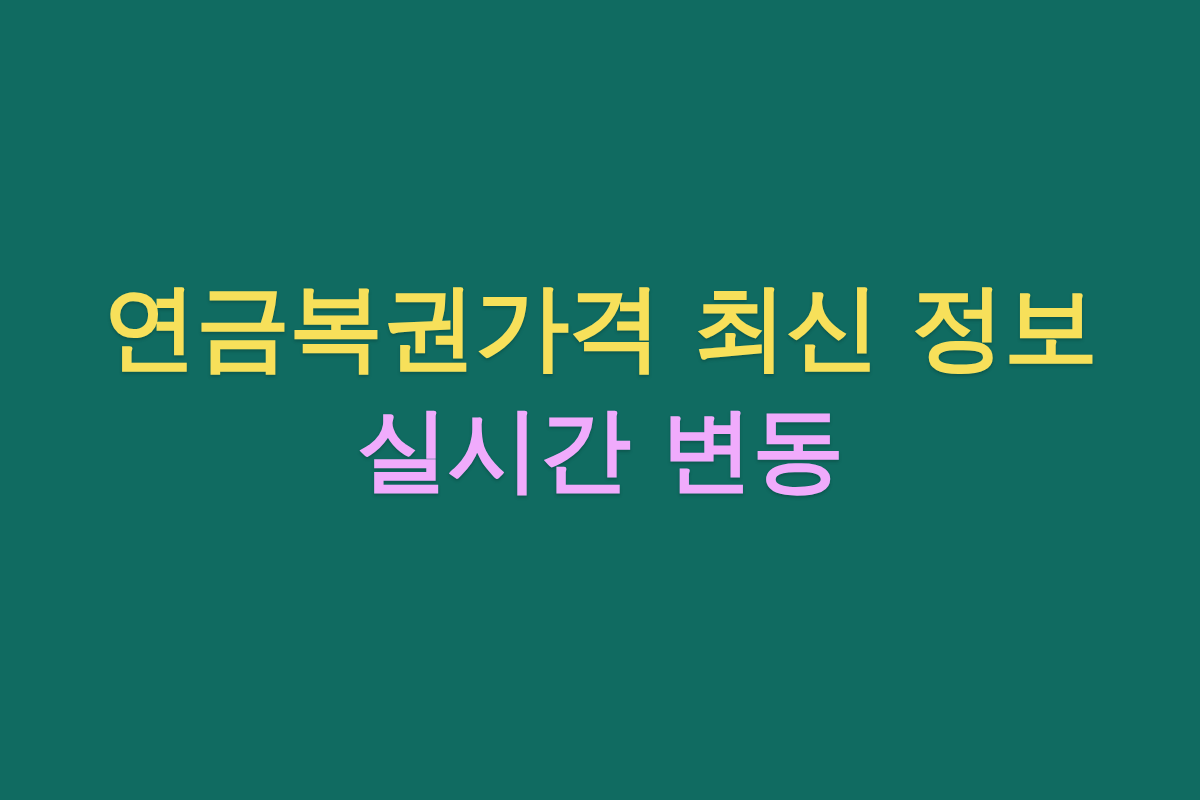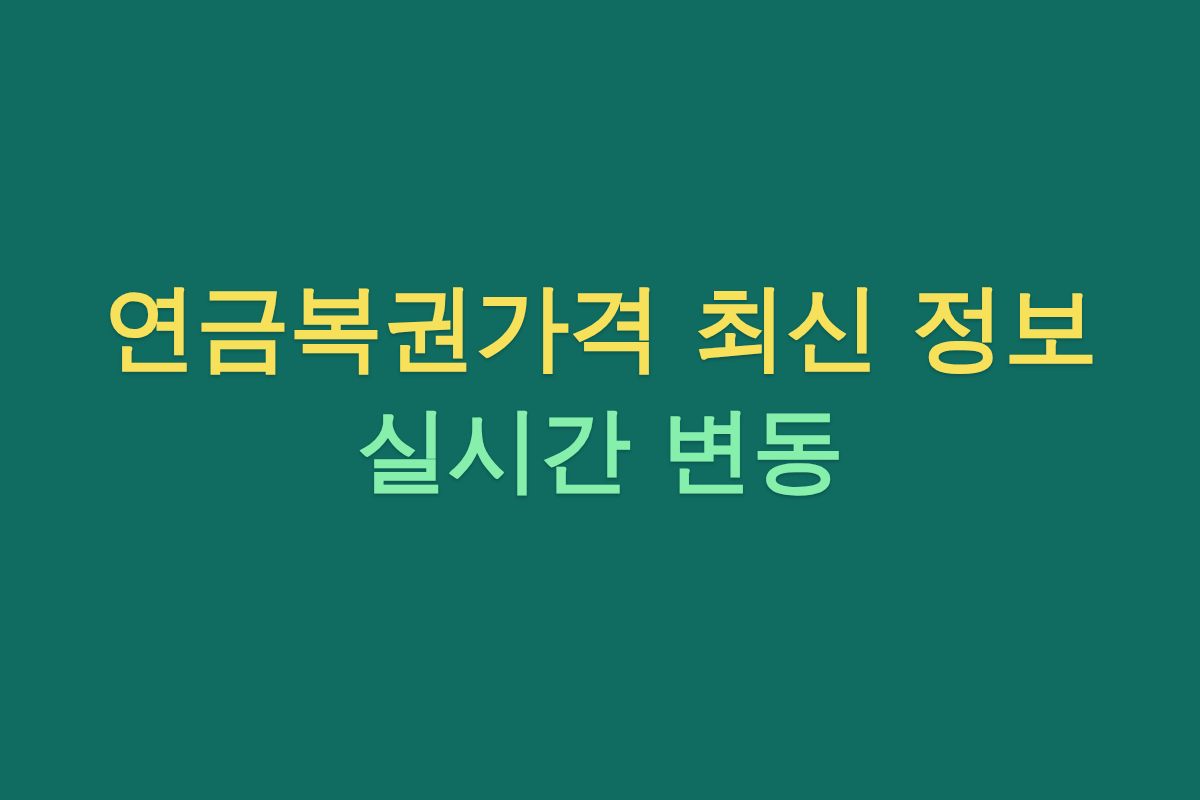--- a/index.html
+++ b/index.html
@@ -63,17 +63,17 @@
 </style>
 </head>
 <body>
 
 <div id="banner" style="background-color: rgb(16, 107, 97);">
 
   <div class="headline-block">
 
     <span class="headline-line line-1" style="color: rgb(247, 224, 90); font-size: 94px;">연금복권가격 최신 정보</span>
 
-    <span class="headline-line line-2" style="color: #86efac; font-size: 92px;">실시간 변동</span>
+    <span class="headline-line line-2" style="color: #f0abfc; font-size: 92px;">실시간 변동</span>
 
   </div>
 
 </div>
 
 </body></html>

